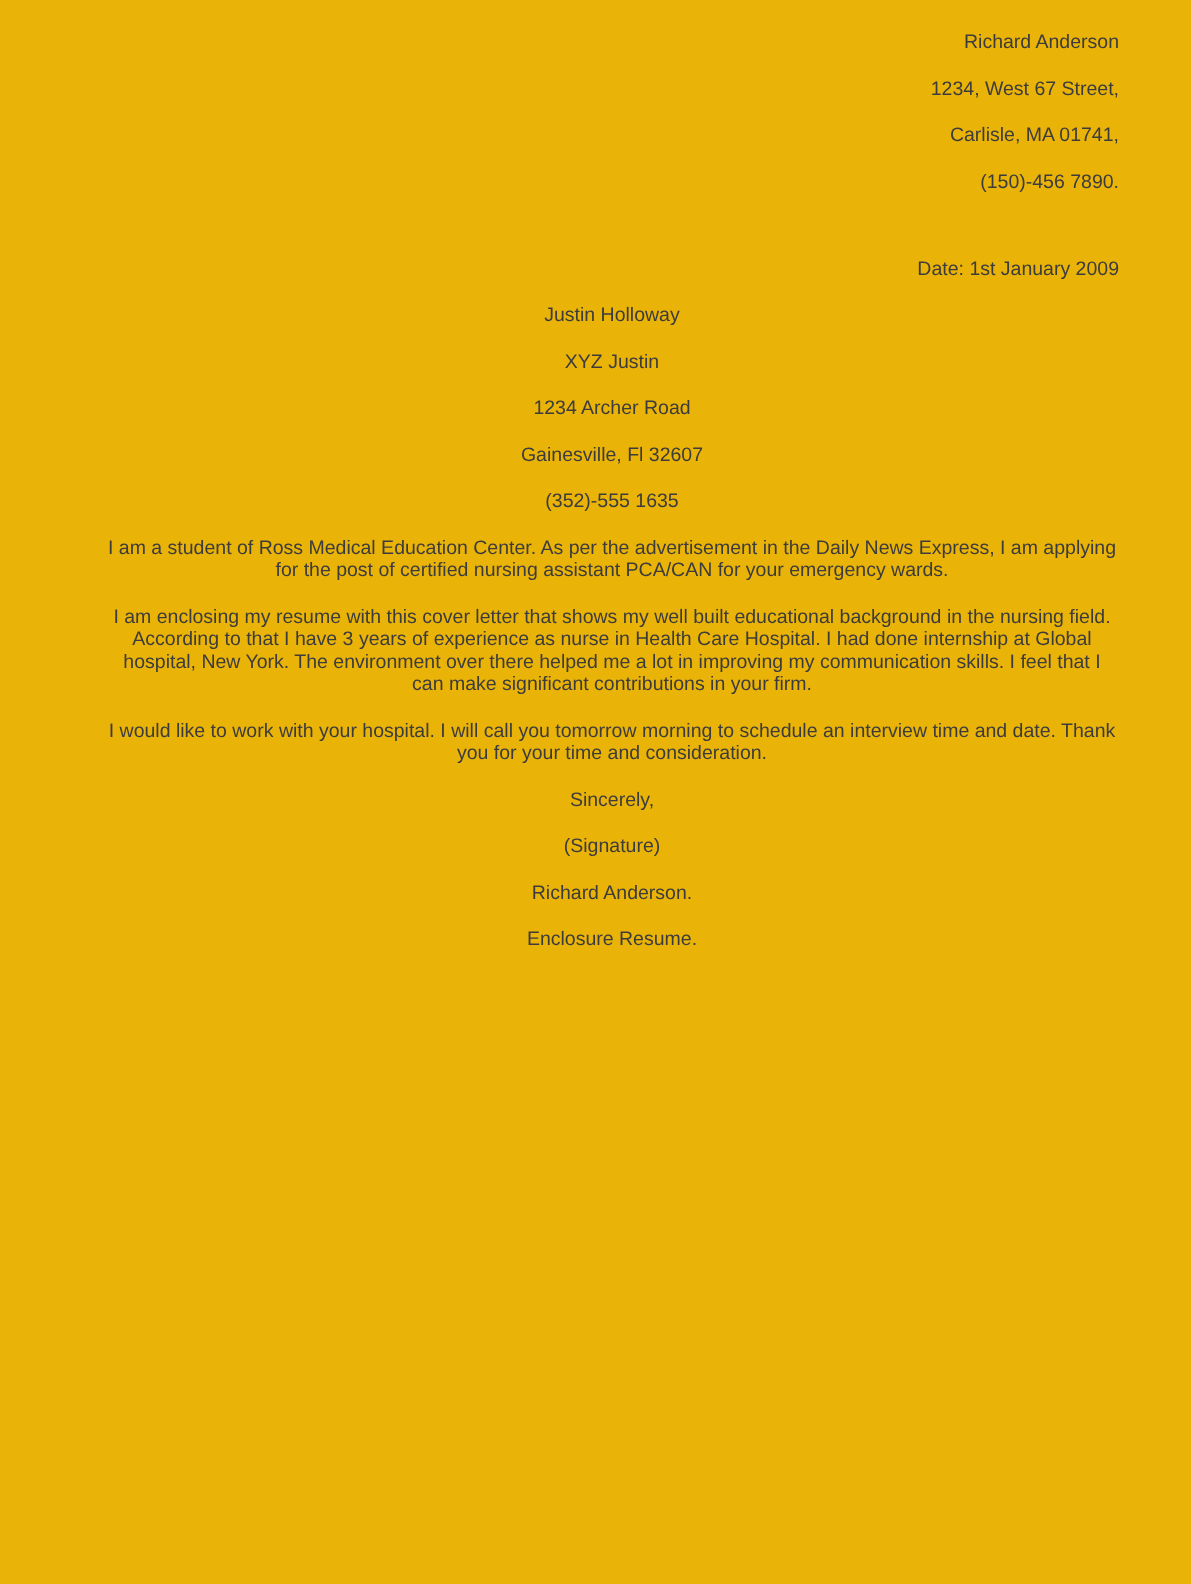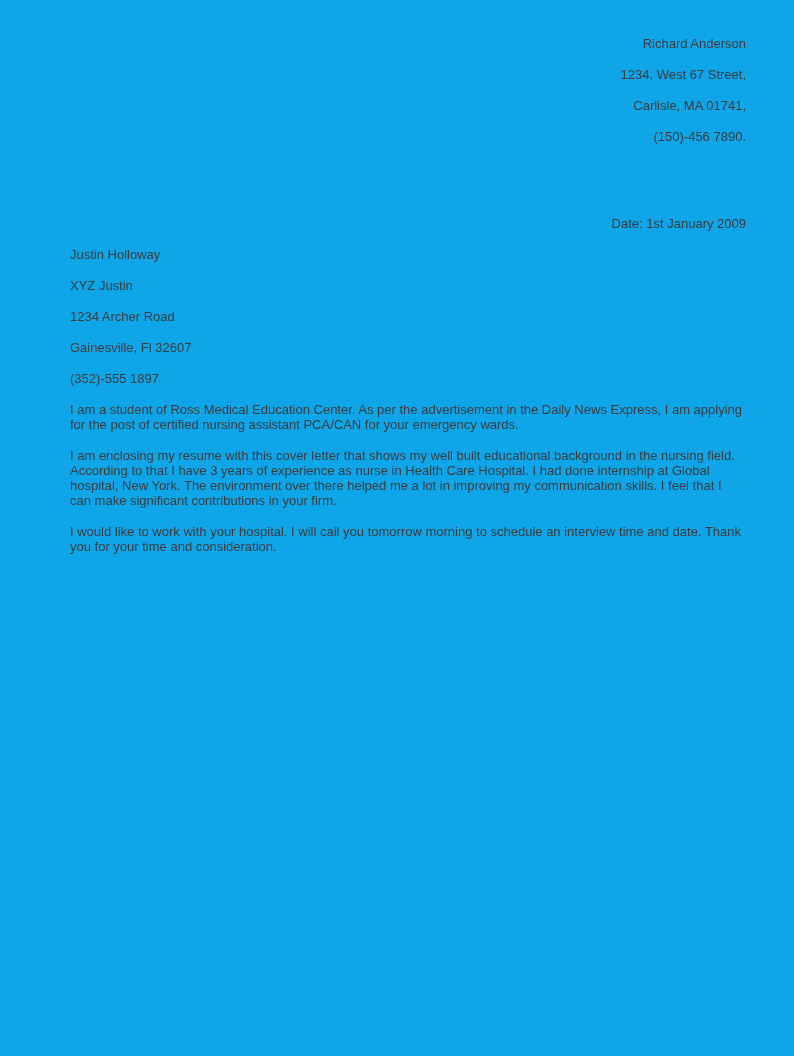--- a/index.html
+++ b/index.html
@@ -11,33 +11,34 @@
     width: 794px;
     height: 1056px;
     font-family: "Liberation Sans", "DejaVu Sans", sans-serif;
     color: #3c3c3c;
     overflow: hidden;
   }
   .page {
     box-sizing: border-box;
     width: 794px;
     height: 1056px;
-    background: #0ea5e9;
-    padding: 36px 48px 0 70px;
+    background: #eab308;
+    padding: 20px 48px 0 70px;
   }
   .line, .para {
     margin: 0 0 16px 0;
     font-size: 13px;
     line-height: 15px;
+    text-align: center;
   }
   .right {
     text-align: right;
   }
   .date-line {
-    margin-top: 72px;
+    margin-top: 43px;
   }
   .para {
     line-height: 15px;
   }
 </style>
 </head>
 <body>
 
 <div class="page">
 
@@ -48,24 +49,30 @@
     <p class="line right">(150)-456 7890.</p>
   </div>
 
   <p class="line right date-line">Date: 1st January 2009</p>
 
   <div class="recipient-block">
     <p class="line">Justin Holloway</p>
     <p class="line">XYZ Justin</p>
     <p class="line">1234 Archer Road</p>
     <p class="line">Gainesville, Fl 32607</p>
-    <p class="line">(352)-555 1897</p>
+    <p class="line">(352)-555 1635</p>
   </div>
 
 
   <div class="body-block">
     <p class="para">I am a student of Ross Medical Education Center. As per the advertisement in the Daily News Express, I am applying for the post of certified nursing assistant PCA/CAN for your emergency wards.</p>
     <p class="para">I am enclosing my resume with this cover letter that shows my well built educational background in the nursing field. According to that I have 3 years of experience as nurse in Health Care Hospital. I had done internship at Global hospital, New York. The environment over there helped me a lot in improving my communication skills. I feel that I can make significant contributions in your firm.</p>
     <p class="para">I would like to work with your hospital. I will call you tomorrow morning to schedule an interview time and date. Thank you for your time and consideration.</p>
   </div>
 
+  <div class="closing-block">
+    <p class="line">Sincerely,</p>
+    <p class="line">(Signature)</p>
+    <p class="line">Richard Anderson.</p>
+    <p class="line">Enclosure Resume.</p>
+  </div>
 
 </div>
 
 </body></html>

